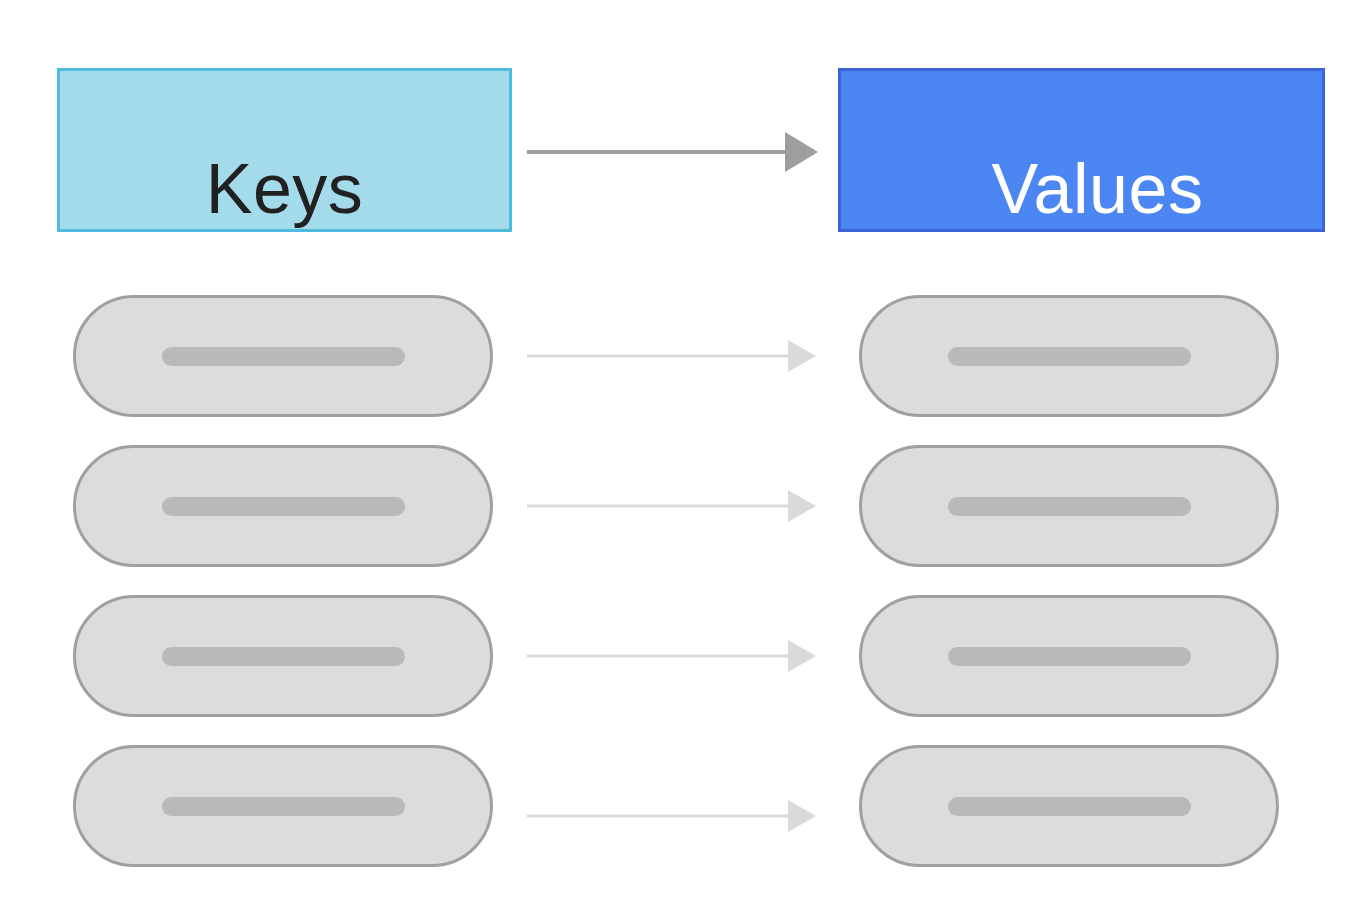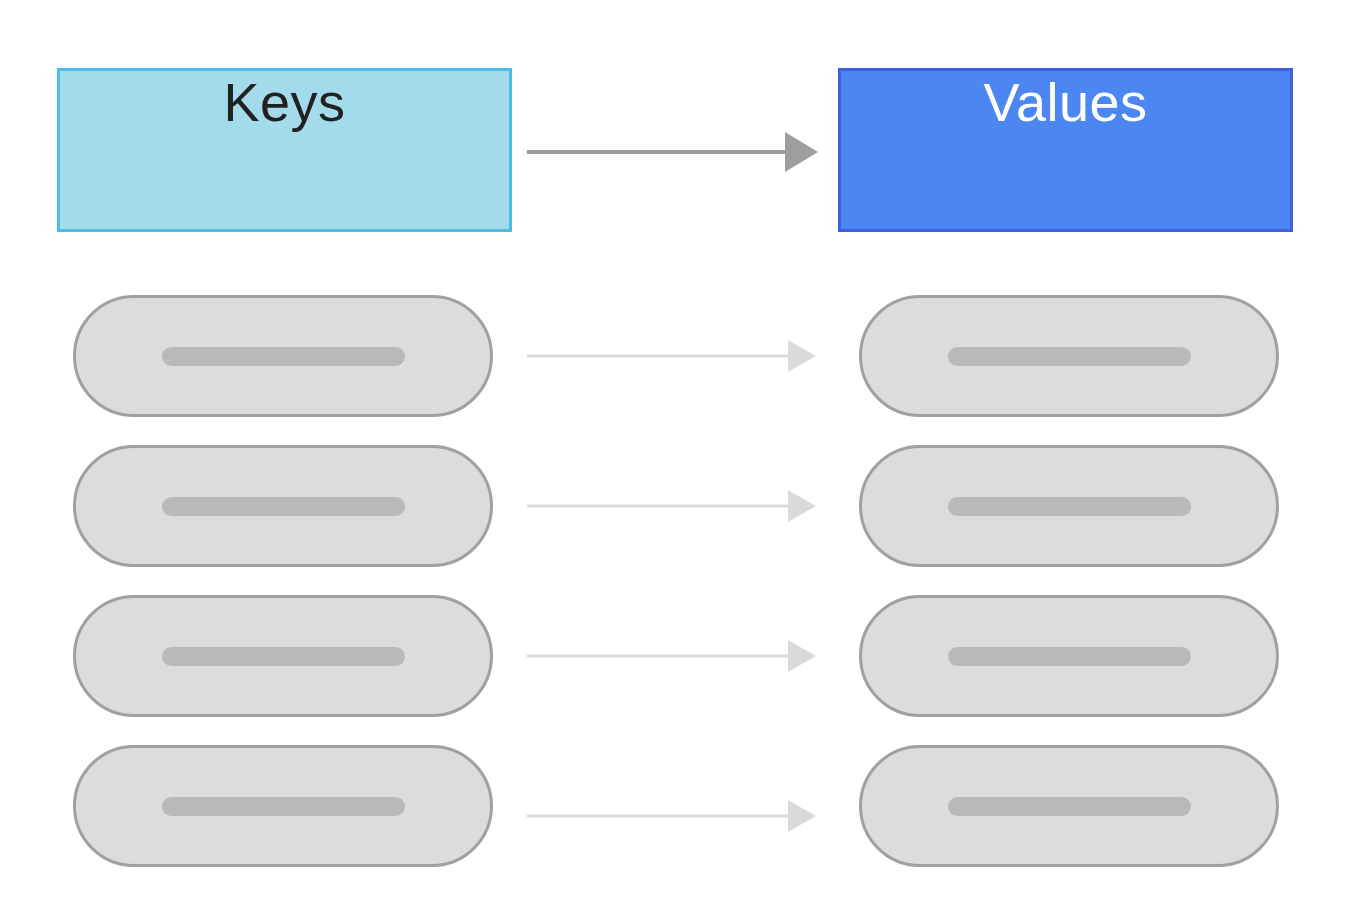--- a/index.html
+++ b/index.html
@@ -26,37 +26,38 @@
   .canvas {
     position: relative;
     width: 1345px; height: 912px;
   }
   .header-box {
     position: absolute;
     top: 68px;
     width: 449px; height: 158px; 
     border: 3px solid;
     display: flex;
-    align-items: flex-start;
+    align-items: flex-end;
     justify-content: center;
-    font-size: 54px;
+    font-size: 70px;
     letter-spacing: 0.5px;
     box-sizing: content-box;
   }
   .keys-box {
     left: 57px;
     background: var(--keys-fill);
     border-color: var(--keys-border);
     color: var(--keys-text);
   }
   .values-box {
     left: 838px;
     background: var(--values-fill);
     border-color: var(--values-border);
     color: var(--values-text);
+    padding-left: 32px;
   }
   .header-arrow-svg { position: absolute; left: 520px; top: 124px; }
   .header-arrow-svg line { stroke: var(--header-arrow); stroke-width: 4; }
   .header-arrow-svg polygon { fill: var(--header-arrow); }
 
   .pill {
     position: absolute;
     width: 420px; height: 122px;
     background: var(--pill-fill);
     border: 3px solid var(--pill-border);

